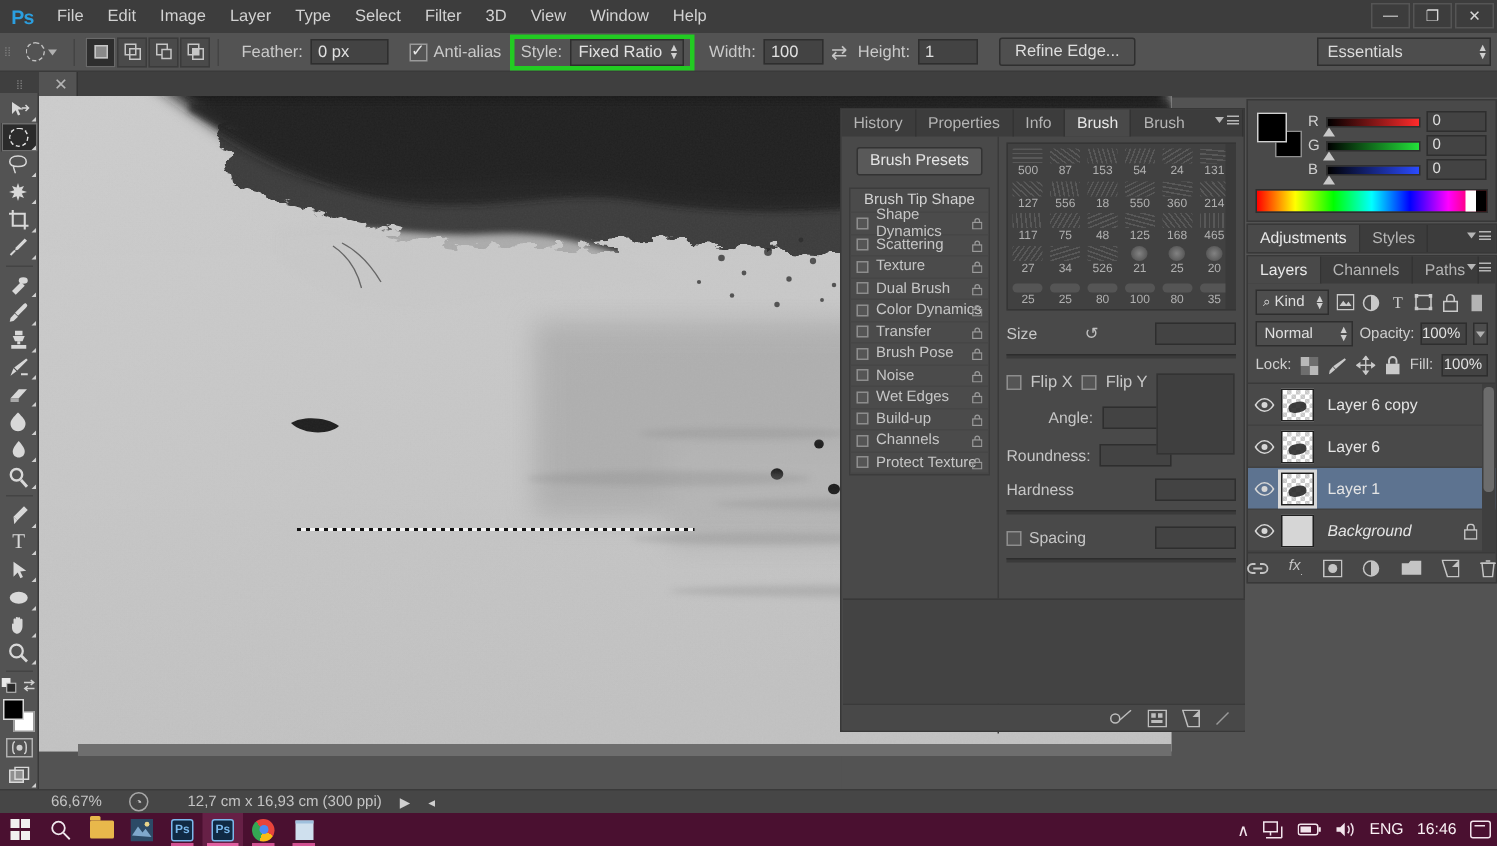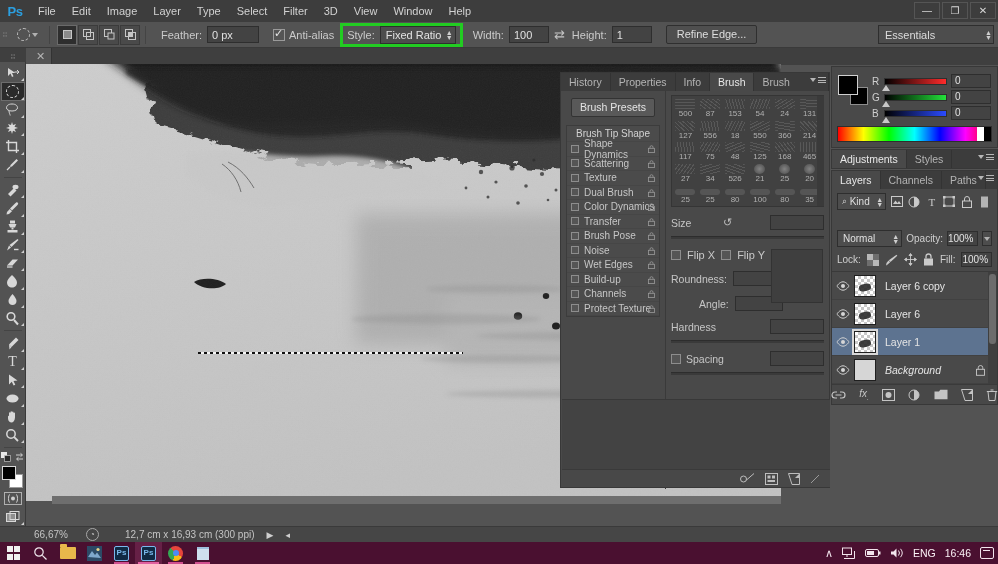--- a/index.html
+++ b/index.html
@@ -354,21 +354,21 @@
   .kind-row { display: flex; align-items: center; gap: 3px; }
   .kind-sel {
     background: #4d4d4d; border: 1px solid #2e2e2e; height: 17px; width: 56px;
     display: flex; align-items: center; padding: 0 2px 0 4px;
     justify-content: space-between; font-size: 10px; color: #dedede;
   }
   .kind-ic {
     width: 17px; height: 17px; display: flex; align-items: center;
     justify-content: center; color: #cacaca; font-size: 11px;
   }
-  .blend-row { display: flex; align-items: center; margin-top: 20px; gap: 4px; }
+  .blend-row { display: flex; align-items: center; margin-top: 4px; gap: 4px; }
   .blend-sel {
     background: #4d4d4d; border: 1px solid #2e2e2e; height: 17px; width: 82px;
     display: flex; align-items: center; padding: 0 2px 0 5px;
     justify-content: space-between; font-size: 10px; color: #e0e0e0;
   }
   .op-lbl { font-size: 10px; color: #cfcfcf; }
   .op-val {
     background: #434343; border: 1px solid #2e2e2e; height: 15px; width: 34px;
     font-size: 10px; color: #e2e2e2; text-align: right; padding-right: 3px;
     line-height: 13px;
@@ -1136,25 +1136,25 @@
           <div class="num-field"></div>
         </div>
         <div class="slider"></div>
         <div class="flip-row">
           <span class="flip-chk"></span>
           <span>Flip X</span>
           <span class="flip-chk"></span>
           <span>Flip Y</span>
         </div>
         <div class="angle-box">
-          <span class="angle-lbl" style="margin-left:0">Roundness:</span>
+          <span class="angle-lbl">Angle:</span>
           <div class="angle-field"></div>
         </div>
         <div class="angle-box">
-          <span class="angle-lbl">Angle:</span>
+          <span class="angle-lbl" style="margin-left:0">Roundness:</span>
           <div class="angle-field"></div>
         </div>
         <div class="field-row">
           <span>Hardness</span>
           <div class="num-field"></div>
         </div>
         <div class="slider"></div>
         <div class="field-row">
           <span class="flip-chk" style="margin-right:5px"></span>
           <span>Spacing</span>

